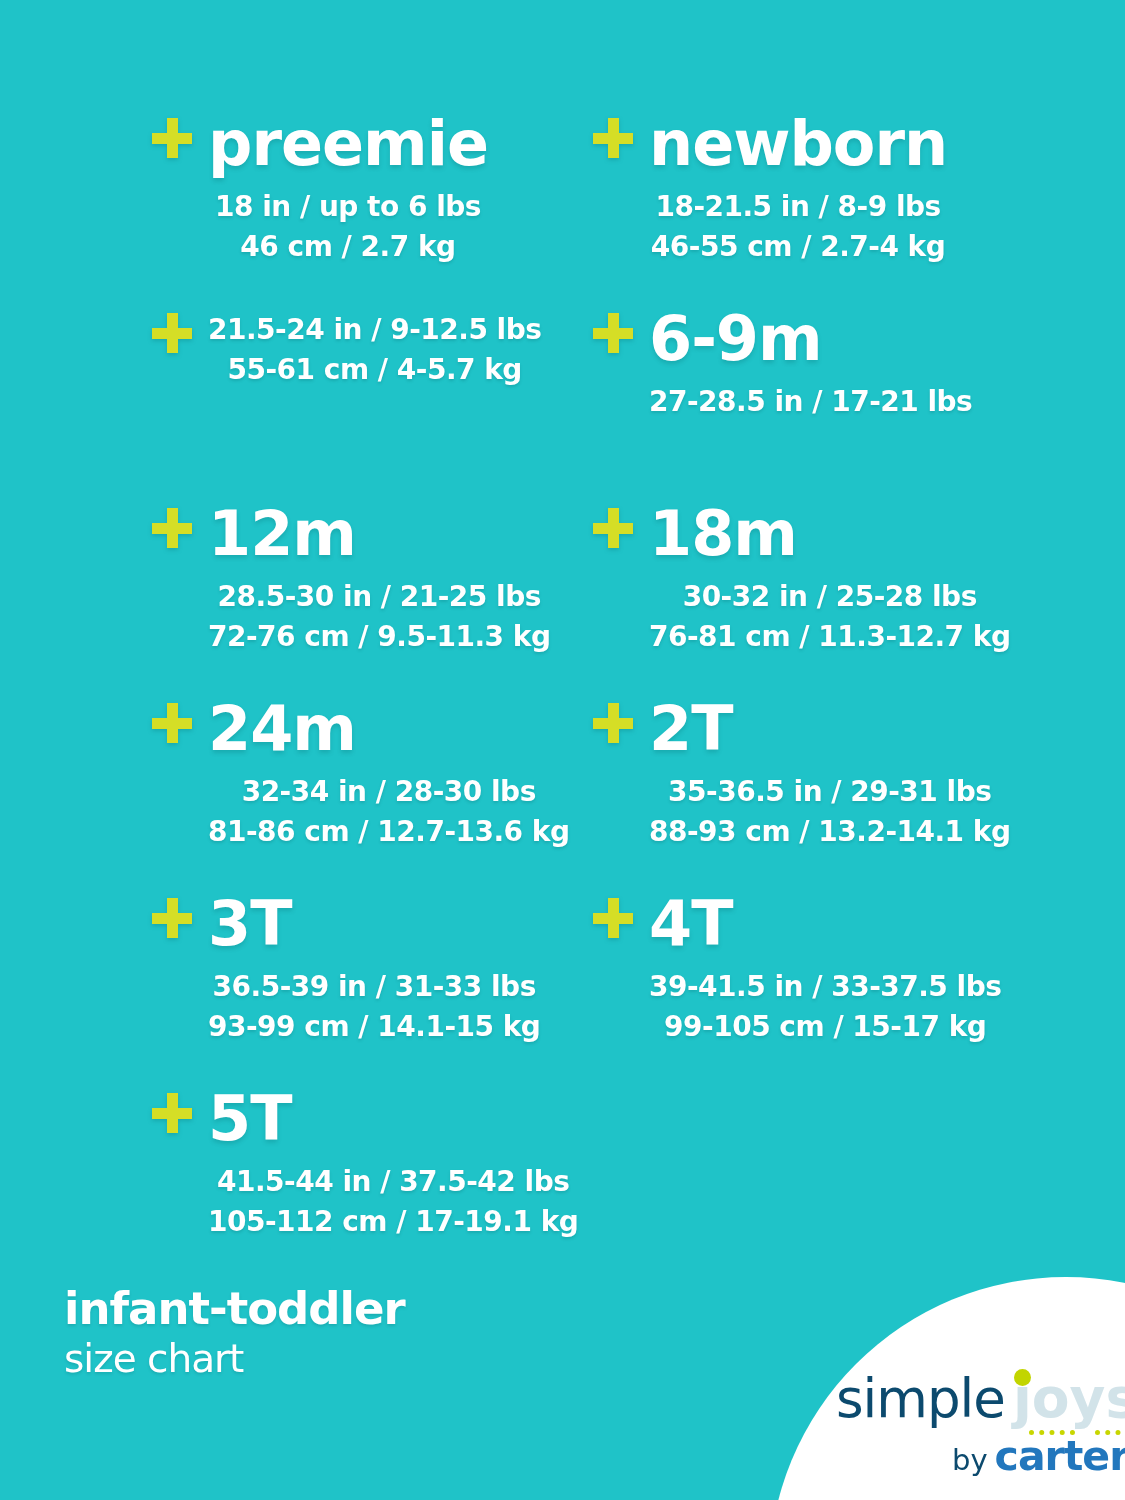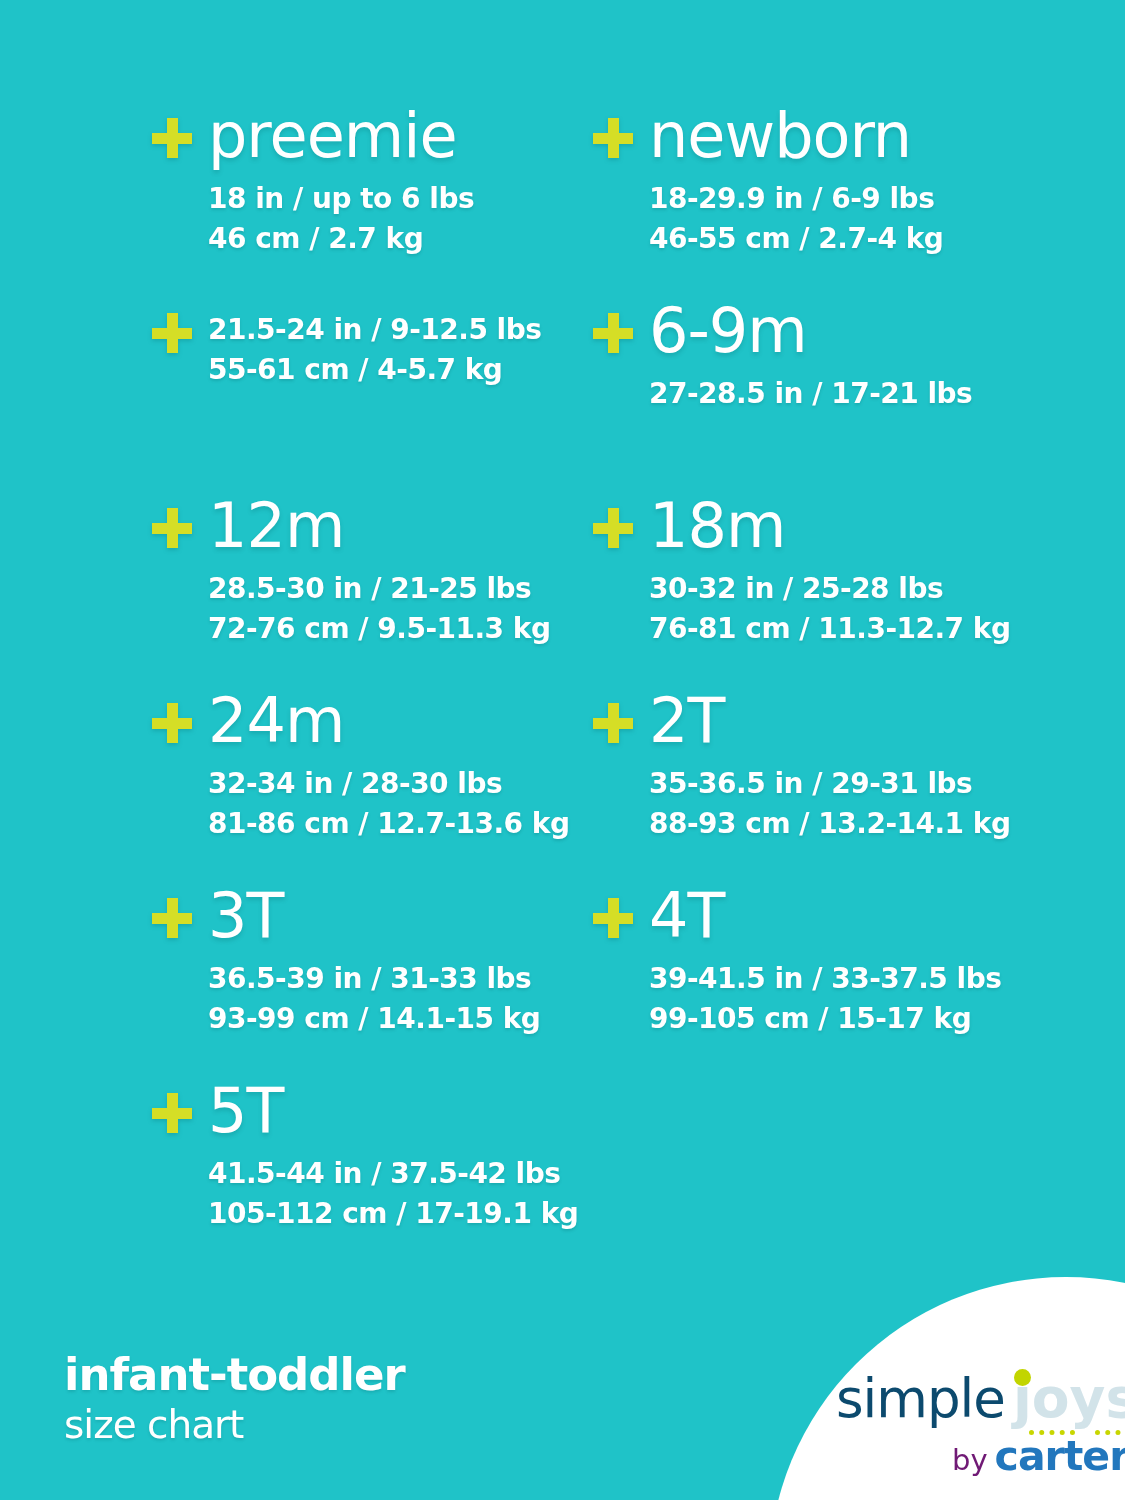--- a/index.html
+++ b/index.html
@@ -35,40 +35,42 @@
     width: 40px; height: 11px; background: #d5de26;
   }
   .plus::after {
     content: ''; position: absolute; left: 15px; top: 0;
     width: 11px; height: 40px; background: #d5de26;
   }
   .info { margin-left: 16px; }
   .size-title {
     color: #ffffff;
     font-size: 62px;
-    font-weight: normal;
+    font-weight: bold;
     line-height: 64px;
     letter-spacing: -1px;
     text-shadow: 0 3px 4px rgba(0,90,95,.22);
+    margin-top: 8px;
   }
   .size-line {
     color: #ffffff;
     font-size: 28px;
     font-weight: bold;
     line-height: 40px;
     letter-spacing: -0.5px;
     text-shadow: 0 2px 3px rgba(0,90,95,.22);
+    text-align: center;
   }
   .size-line.first { margin-top: 11px; }
 
   
   .footer {
     position: absolute;
     left: 64px;
-    top: 1350px;
+    top: 1284px;
     color: #ffffff;
     text-shadow: 0 2px 3px rgba(0,90,95,.2);
   }
   .footer-title  { font-size: 45px; font-weight: bold; line-height: 50px; letter-spacing: -1px; }
   .footer-sub    { font-size: 39px; font-weight: normal; line-height: 50px; letter-spacing: -1px; }
 
   
   .circle {
     position: absolute;
     left: 769px;
@@ -117,21 +119,21 @@
   .stitch2 { left: 82px;  width: 46px; }
 
   .logo-line2 {
     position: absolute;
     left: 952px;
     top: 1432px;
     display: flex;
     align-items: baseline;
   }
   .logo-by {
-    color: #701a75;
+    color: #0c4a6e;
     font-size: 29px;
   }
   .logo-carters {
     color: #2277bd;
     font-size: 41px;
     font-weight: bold;
     margin-left: 7px;
     letter-spacing: -1px;
   }
 </style>
@@ -146,21 +148,21 @@
       <div class="size-title">preemie</div>
       <div class="size-line first">18 in / up to 6 lbs</div>
       <div class="size-line">46 cm / 2.7 kg</div>
     </div>
   </div>
 
   <div class="cell">
     <span class="plus"></span>
     <div class="info">
       <div class="size-title">newborn</div>
-      <div class="size-line first">18-29.9 in / 6-9 lbs</div>
+      <div class="size-line first">18-21.5 in / 8-9 lbs</div>
       <div class="size-line">46-55 cm / 2.7-4 kg</div>
     </div>
   </div>
 
   <div class="cell">
     <span class="plus"></span>
     <div class="info">
       <div class="size-line first">21.5-24 in / 9-12.5 lbs</div>
       <div class="size-line">55-61 cm / 4-5.7 kg</div>
     </div>

